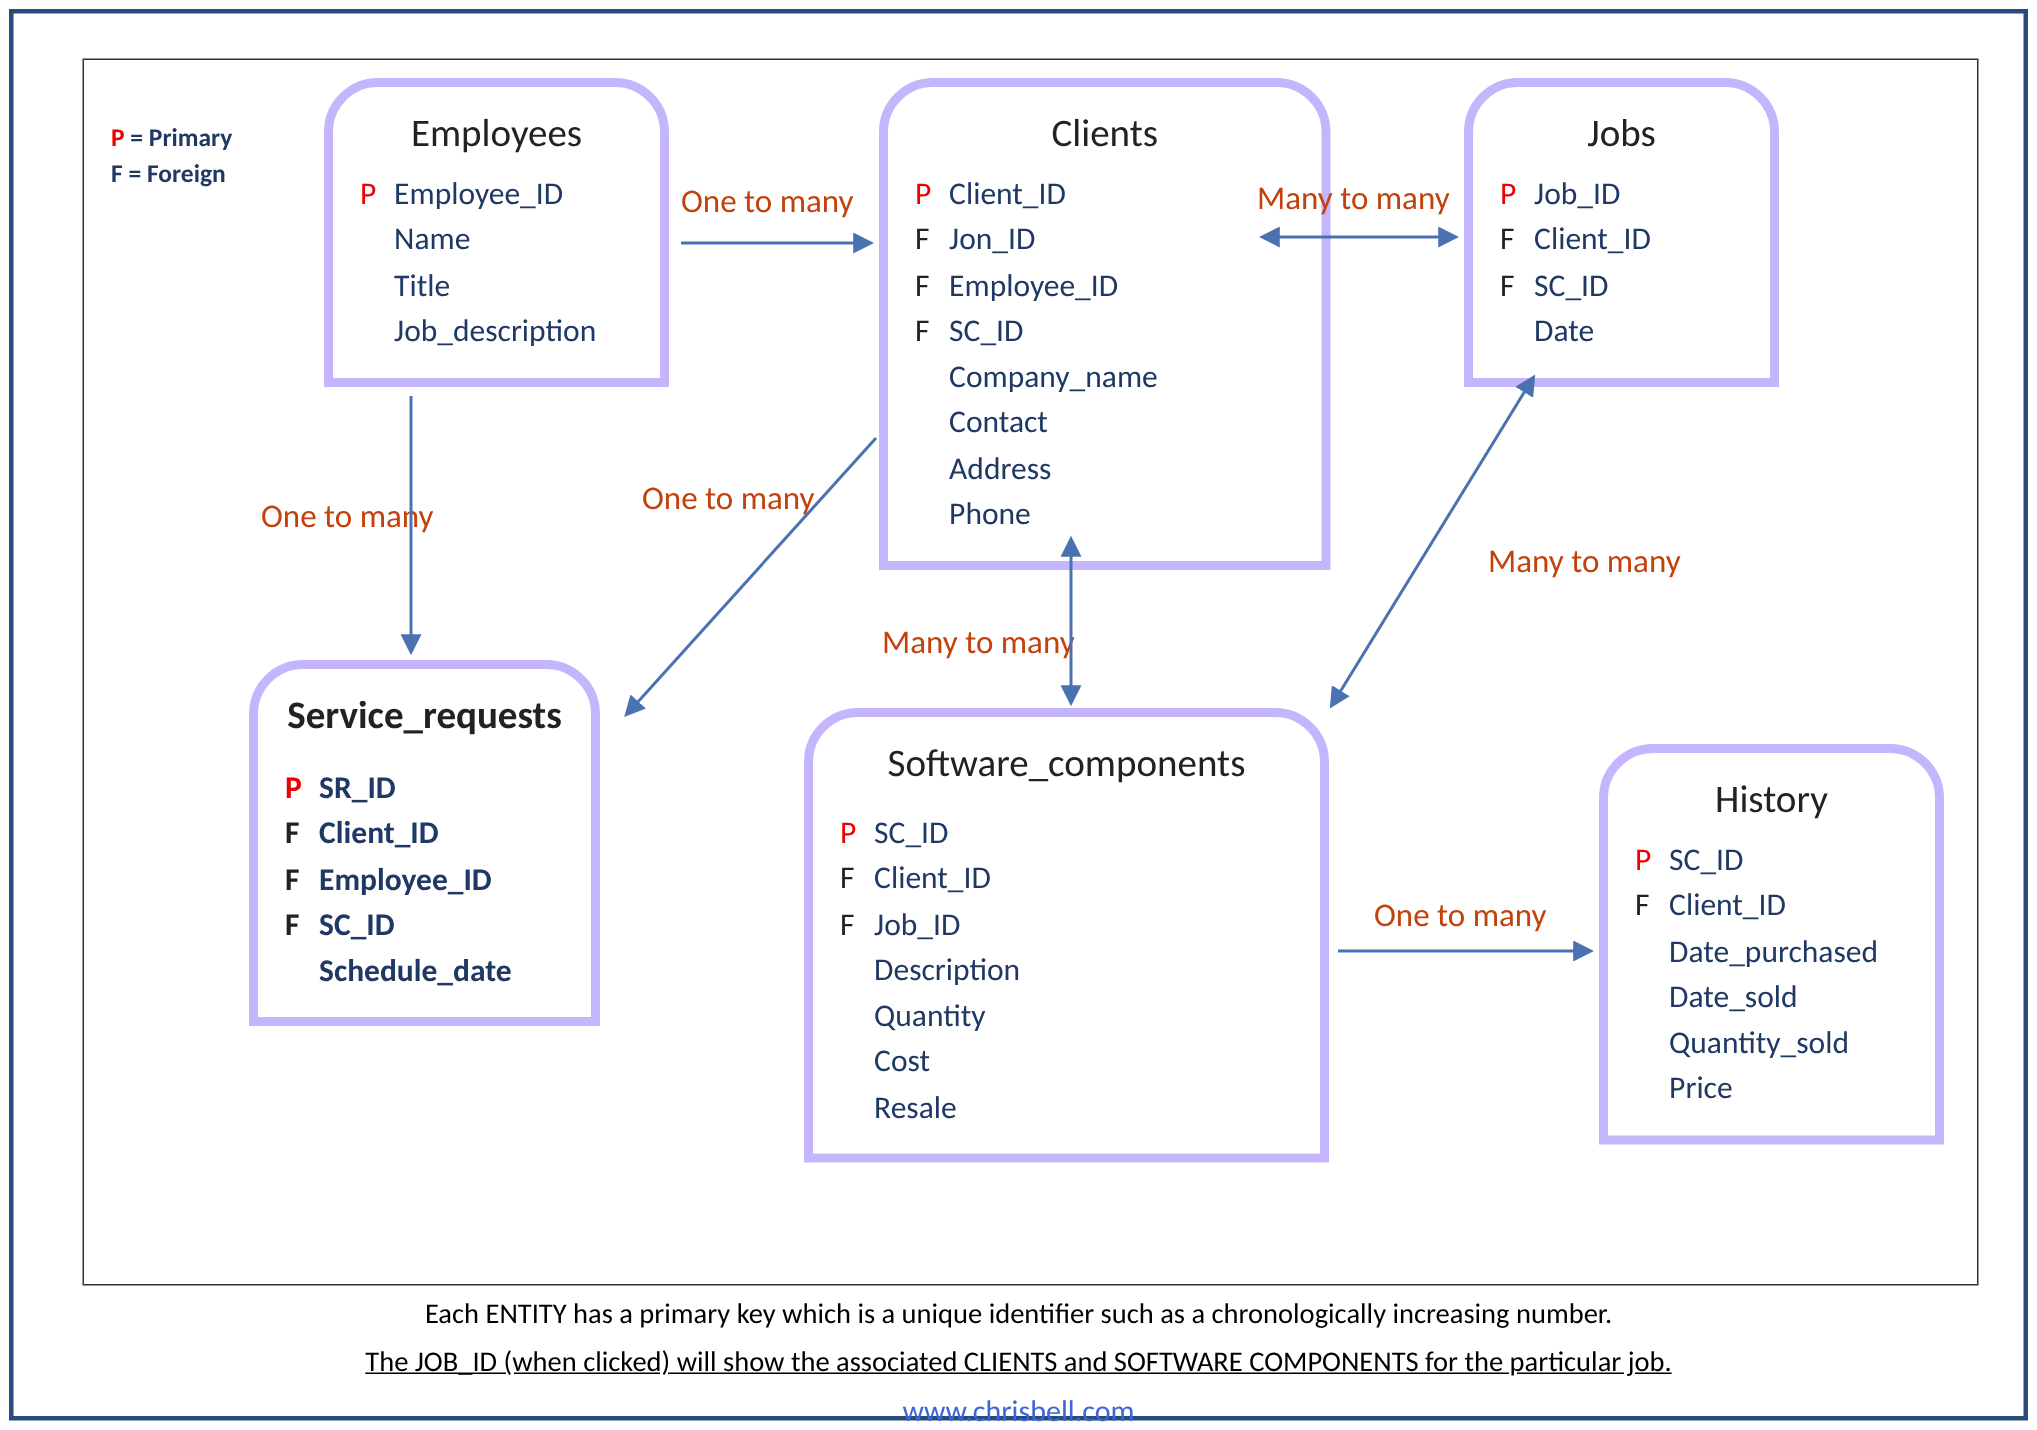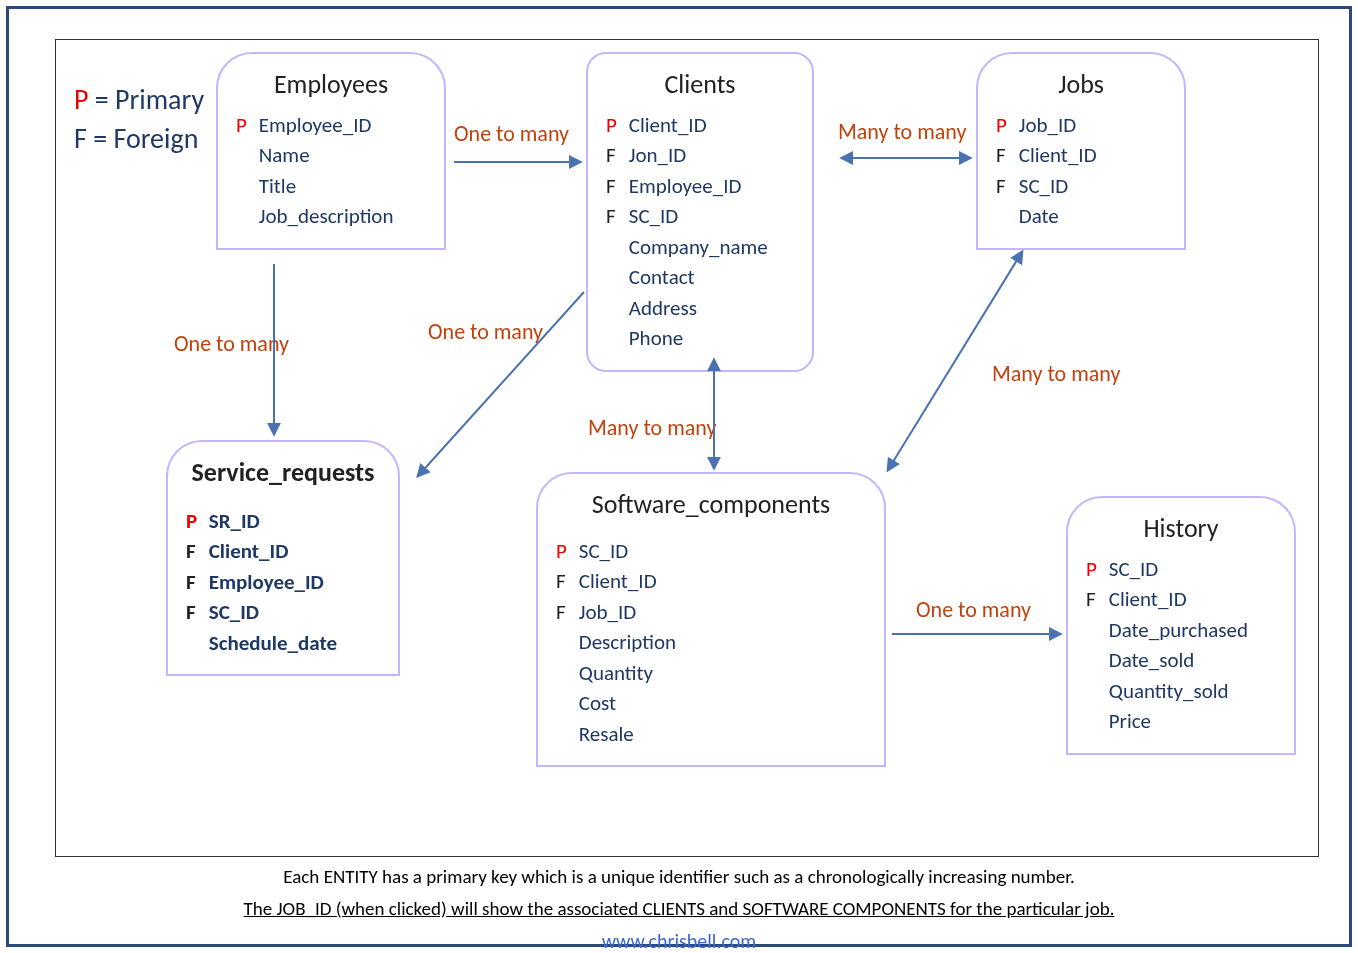--- a/index.html
+++ b/index.html
@@ -17,28 +17,29 @@
   }
   .canvas {
     position: absolute;
     top: 30px; left: 46px;
     width: 1264px; height: 818px;
     background: #fff;
     border: 1px solid #333;
   }
   .legend {
     position: absolute;
-    font-size: 28px;
+    font-size: 17px;
     color: #1f3864;
     line-height: 1.4;
+    font-weight: bold;
   }
   .legend .p { color: #e00; }
   .entity {
     position: absolute;
-    border: 2px solid #c4b5fd;
+    border: 6px solid #c4b5fd;
     border-top-left-radius: 36px;
     border-top-right-radius: 36px;
     background: #fff;
     padding: 14px 18px 16px 18px;
   }
   .entity-title {
     font-size: 26px;
     color: #222;
     text-align: center;
     margin-bottom: 10px;
@@ -92,21 +93,21 @@
     <div class="entity" style="top:12px; left:160px; width:230px;">
       <div class="entity-title">Employees</div>
       <div class="fields">
           <div class="field-row"><span class="key-p">P</span><span> Employee_ID</span></div>
           <div class="field-row"><span class="key-none"></span><span> Name</span></div>
           <div class="field-row"><span class="key-none"></span><span> Title</span></div>
           <div class="field-row"><span class="key-none"></span><span> Job_description</span></div>
         </div>
     </div>
 
-    <div class="entity" style="top:12px; left:530px; width:228px;border-radius:20px;">
+    <div class="entity" style="top:12px; left:530px; width:301px;">
       <div class="entity-title">Clients</div>
       <div class="fields">
           <div class="field-row"><span class="key-p">P</span><span> Client_ID</span></div>
           <div class="field-row"><span class="key-f">F</span><span> Jon_ID</span></div>
           <div class="field-row"><span class="key-f">F</span><span> Employee_ID</span></div>
           <div class="field-row"><span class="key-f">F</span><span> SC_ID</span></div>
           <div class="field-row"><span class="key-none"></span><span> Company_name</span></div>
           <div class="field-row"><span class="key-none"></span><span> Contact</span></div>
           <div class="field-row"><span class="key-none"></span><span> Address</span></div>
           <div class="field-row"><span class="key-none"></span><span> Phone</span></div>

